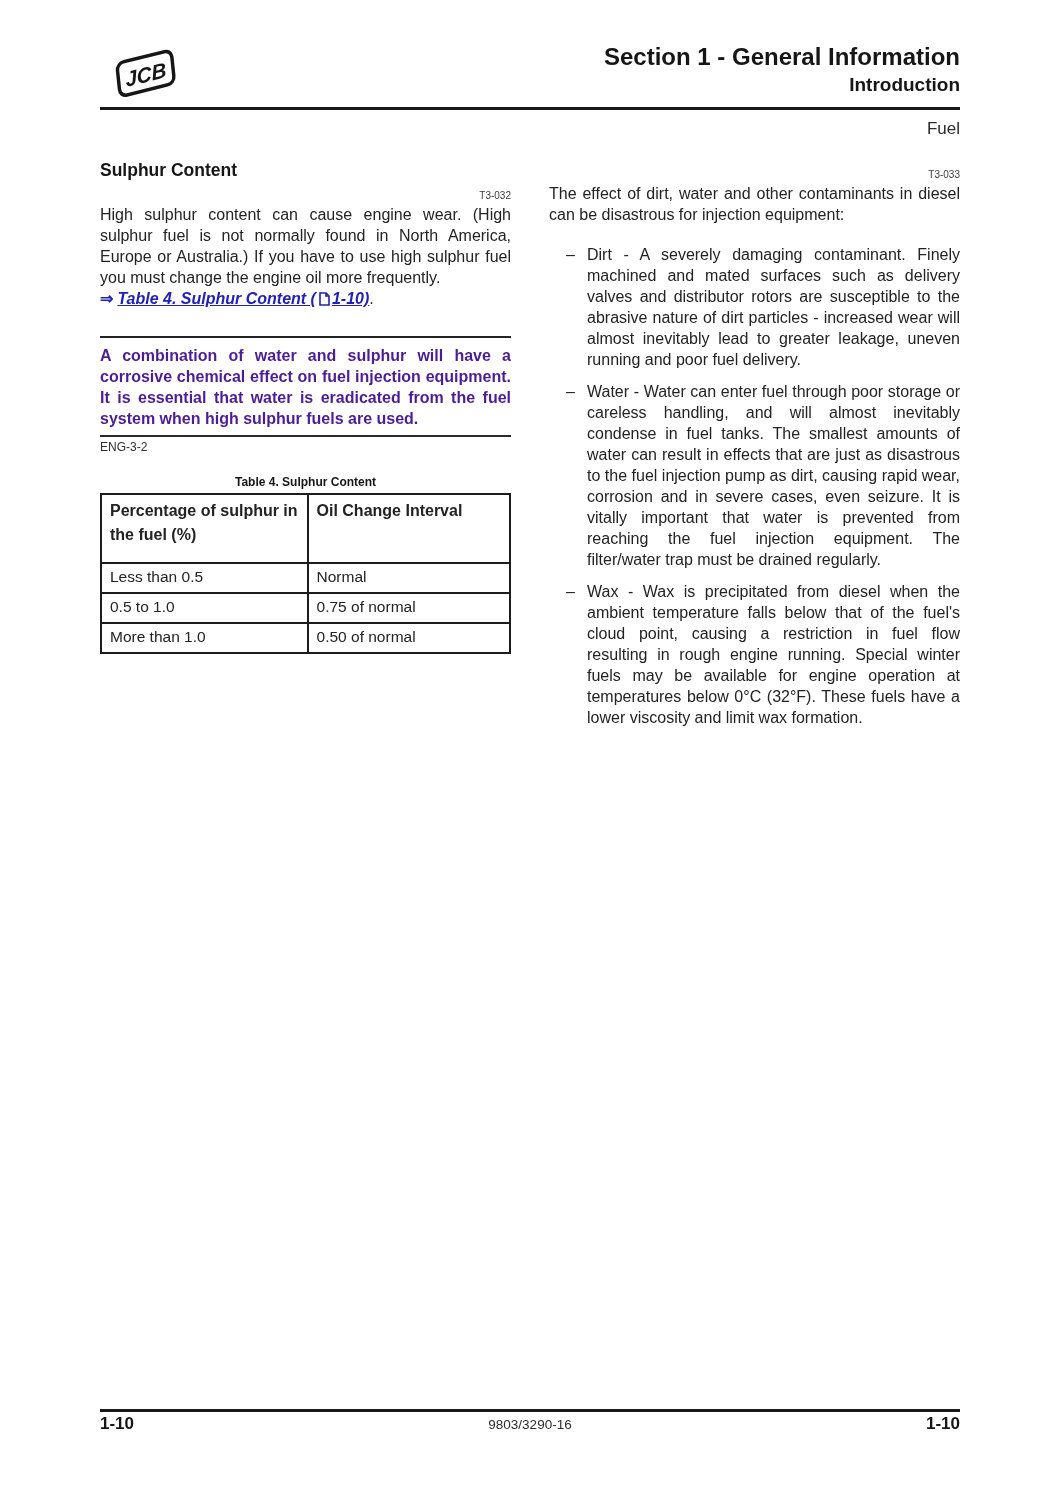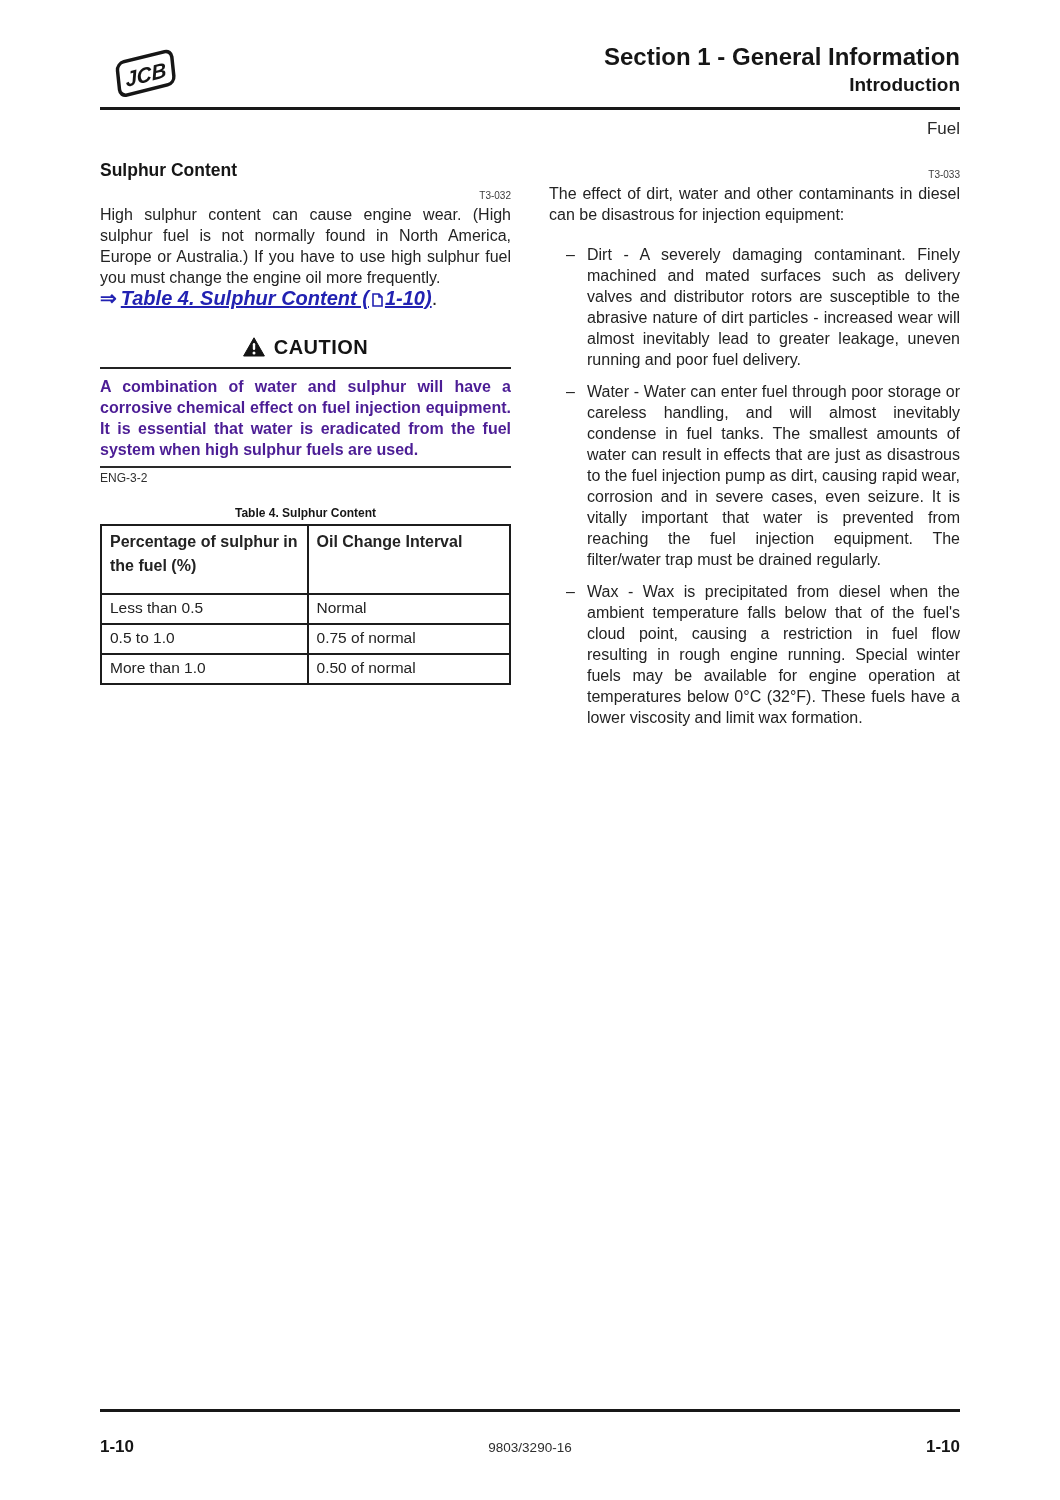--- a/index.html
+++ b/index.html
@@ -24,21 +24,21 @@
   .fuel-row { text-align: right; font-size: 17px; margin-top: 9px; color: #2a2a2a; }
 
   
   .columns { display: flex; gap: 38px; margin-top: 21px; }
   .col { width: 411px; }
   .col-heading { font-size: 17.5px; font-weight: bold; color: #161616; margin: 0; }
   .tcode { font-size: 10px; text-align: right; color: #3c3c3c; margin: 9px 0 3px; }
   .body-text { font-size: 16px; line-height: 21px; text-align: justify; margin: 0; }
 
   
-  .xref { font-size: 20px; line-height: 21px; }
+  .xref { font-size: 16px; line-height: 21px; }
   .xref a { color: #2222b2; font-weight: bold; font-style: italic; text-decoration: underline; cursor: pointer; }
   .xref .arrow { color: #2222b2; font-weight: bold; font-style: normal; text-decoration: none; display: inline-block; margin-right: 4px; }
   .xref .pg-icon { display: inline-block; vertical-align: -2px; margin: 0 2px 0 3px; }
   .xref .suffix { color: #232323; font-weight: normal; }
   .mt16 { margin-top: 16px; }
 
   
   .caution { margin-top: 27px; }
   .caution-title { text-align: center; font-size: 20px; font-weight: bold; color: #141414; letter-spacing: 0.5px; }
   .caution-title svg { vertical-align: -3px; margin-right: 9px; }
@@ -62,21 +62,21 @@
 
   
   .bullets { margin-top: 19px; }
   .bullet { display: flex; padding-left: 17px; margin-bottom: 11px; }
   .bullet .dash { flex: 0 0 21px; font-size: 16px; line-height: 21px; }
   .bullet .bullet-text { flex: 1; font-size: 16px; line-height: 21px; text-align: justify; }
 
   
   .footer { position: absolute; left: 100px; right: 100px; top: 1409px; }
   .footer-rule { border-top: 3px solid #181818; }
-  .footer-row { display: flex; justify-content: space-between; align-items: baseline; margin-top: 25px; }
+  .footer-row { display: flex; justify-content: space-between; align-items: baseline; margin-top: 2px; }
   .footer-page { font-size: 17px; font-weight: bold; color: #161616; }
   .footer-doc { font-size: 13.5px; color: #2e2e2e; }
 </style>
 </head>
 <body>
 
 <div class="page">
 
   <div class="header">
     <div class="logo-wrap">
@@ -104,27 +104,20 @@
       <div class="tcode">T3-032</div>
       <p class="body-text">High sulphur content can cause engine wear. (High sulphur fuel is not normally found in North America, Europe or Australia.) If you have to use high sulphur fuel you must change the engine oil more frequently.</p>
       <div class="xref">
         <a><span class="arrow">⇒</span><span>Table 4. Sulphur Content (</span><svg class="pg-icon" width="11" height="14" viewBox="0 0 11 14">
               <path d="M1 1 h6 l3 3 v9 h-9 z" fill="none" stroke="#2222b2" stroke-width="1.6"></path>
               <path d="M7 1 v3 h3" fill="none" stroke="#2222b2" stroke-width="1.6"></path>
             </svg><span>1-10)</span></a><span class="suffix">.</span>
       </div>
 
       <div class="caution">
-        <div class="caution-title">
-          <svg width="22" height="20" viewBox="0 0 22 20">
-            <path d="M11 0.8 L21.4 19 H0.6 Z" fill="#141414" stroke="#141414" stroke-width="1" stroke-linejoin="round"></path>
-            <rect x="9.8" y="6" width="2.4" height="7" rx="1.2" fill="#ffffff"></rect>
-            <circle cx="11" cy="16" r="1.5" fill="#ffffff"></circle>
-          </svg><span>CAUTION</span>
-        </div>
         <div class="rule-2"></div>
         <div class="caution-body">A combination of water and sulphur will have a corrosive chemical effect on fuel injection equipment. It is essential that water is eradicated from the fuel system when high sulphur fuels are used.</div>
         <div class="rule-1"></div>
         <div class="eng-code">ENG-3-2</div>
       </div>
 
       <div class="table-caption">Table 4. Sulphur Content</div>
       <table class="data">
         <colgroup>
             <col class="c1">

